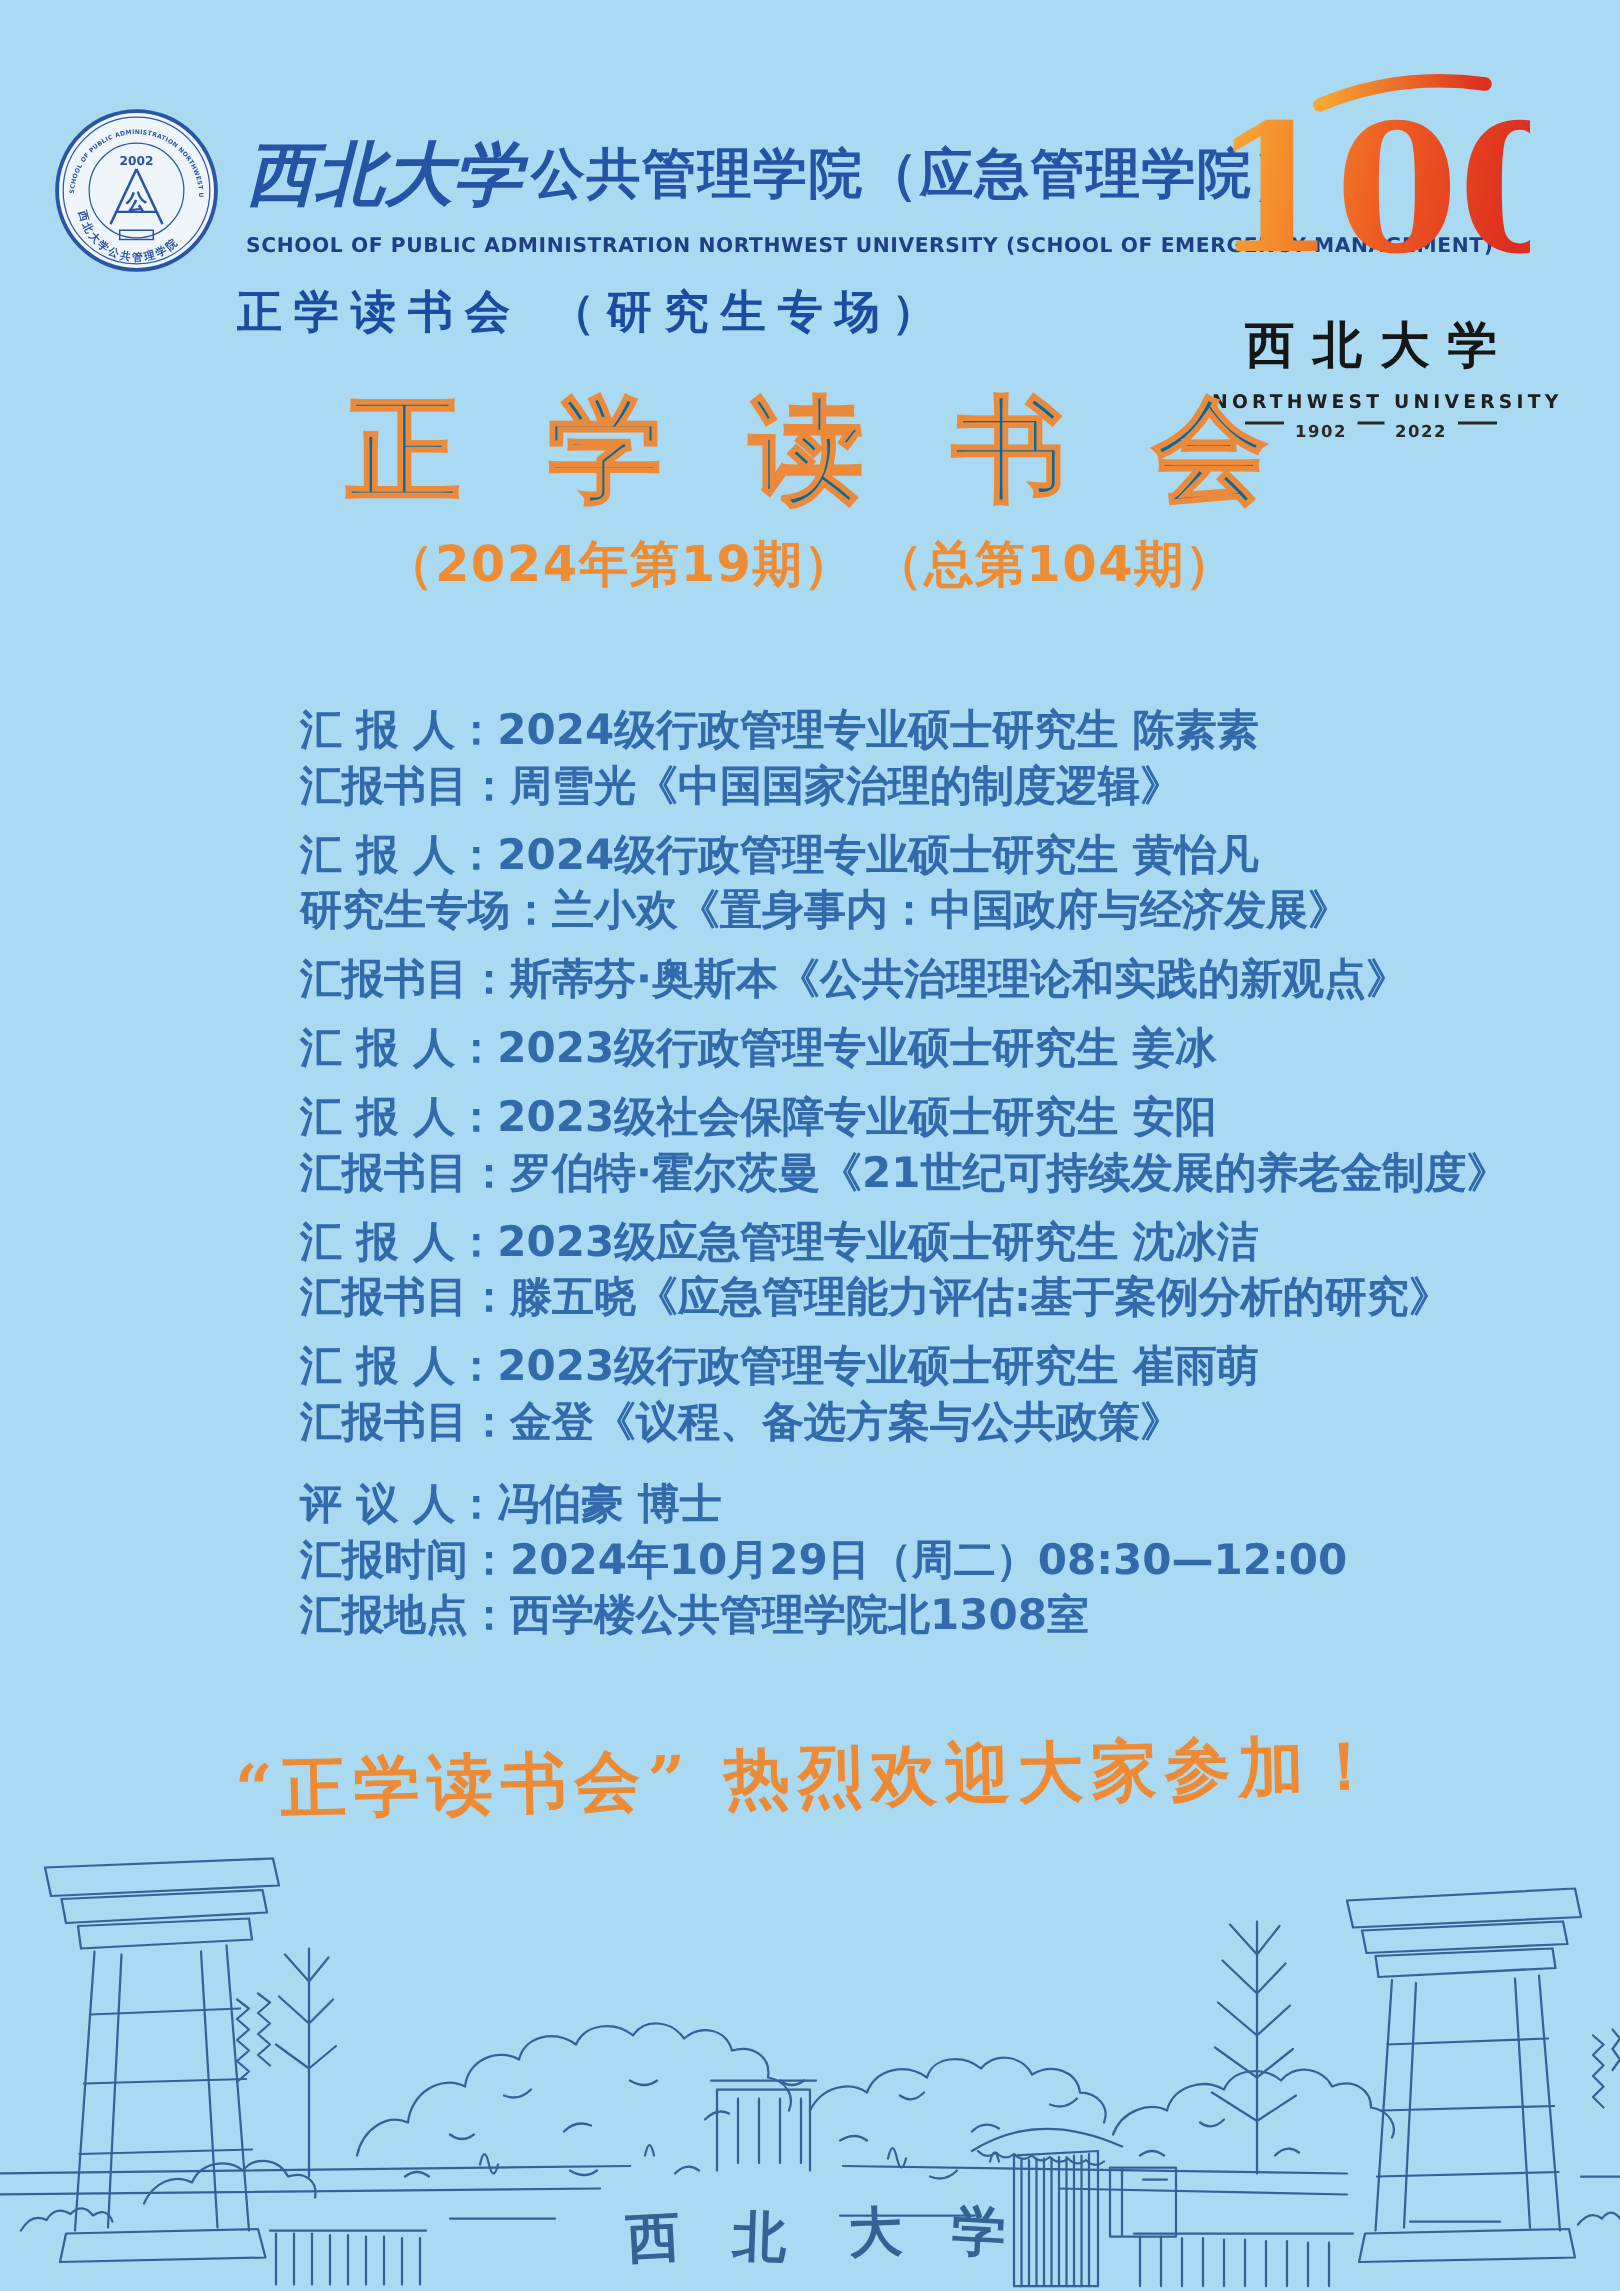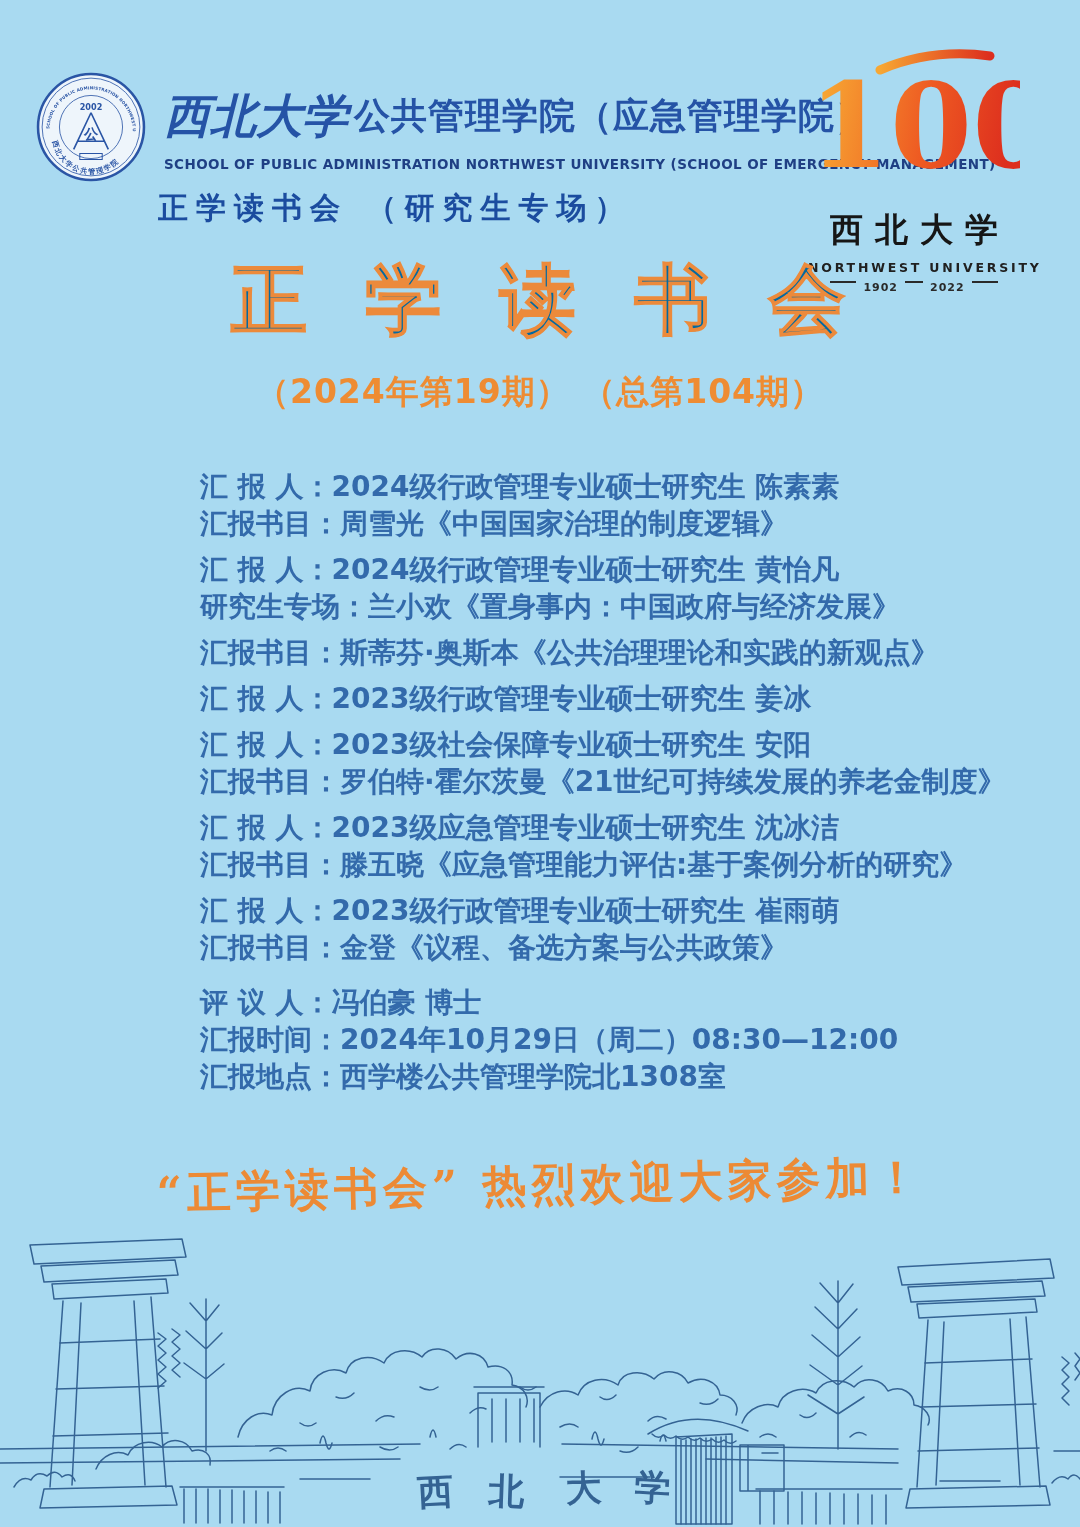--- a/index.html
+++ b/index.html
@@ -32,21 +32,21 @@
   .anniv-years .rule.mid{width:18px;}
 
   
   .series-line{position:absolute;left:128px;top:188px;font-size:30px;font-weight:800;
       color:#1b4c9f;letter-spacing:8px;white-space:nowrap;margin-left:30px;}
 
   
   .main-title{position:absolute;left:12px;right:0;top:250px;margin:0;text-align:center;
       font-size:76px;font-weight:800;color:#0369a1;letter-spacing:16px;
       font-family:"DejaVu Serif",serif;-webkit-text-stroke:1.5px #ec8a3b;white-space:nowrap;}
-  .issue-line{position:absolute;left:0;right:0;top:370px;text-align:center;
+  .issue-line{position:absolute;left:0;right:0;top:354px;text-align:center;
       font-size:33px;font-weight:800;color:#ee8c33;letter-spacing:1px;white-space:nowrap;}
 
   
   .content{position:absolute;left:200px;top:424px;width:780px;
       color:#336aab;font-size:28px;font-weight:700;line-height:37px;margin-top:44px;}
   .content p{margin:0;white-space:nowrap;}
   .entry{margin-bottom:9px;}
   .info-block{margin-top:18px;}
 
   

